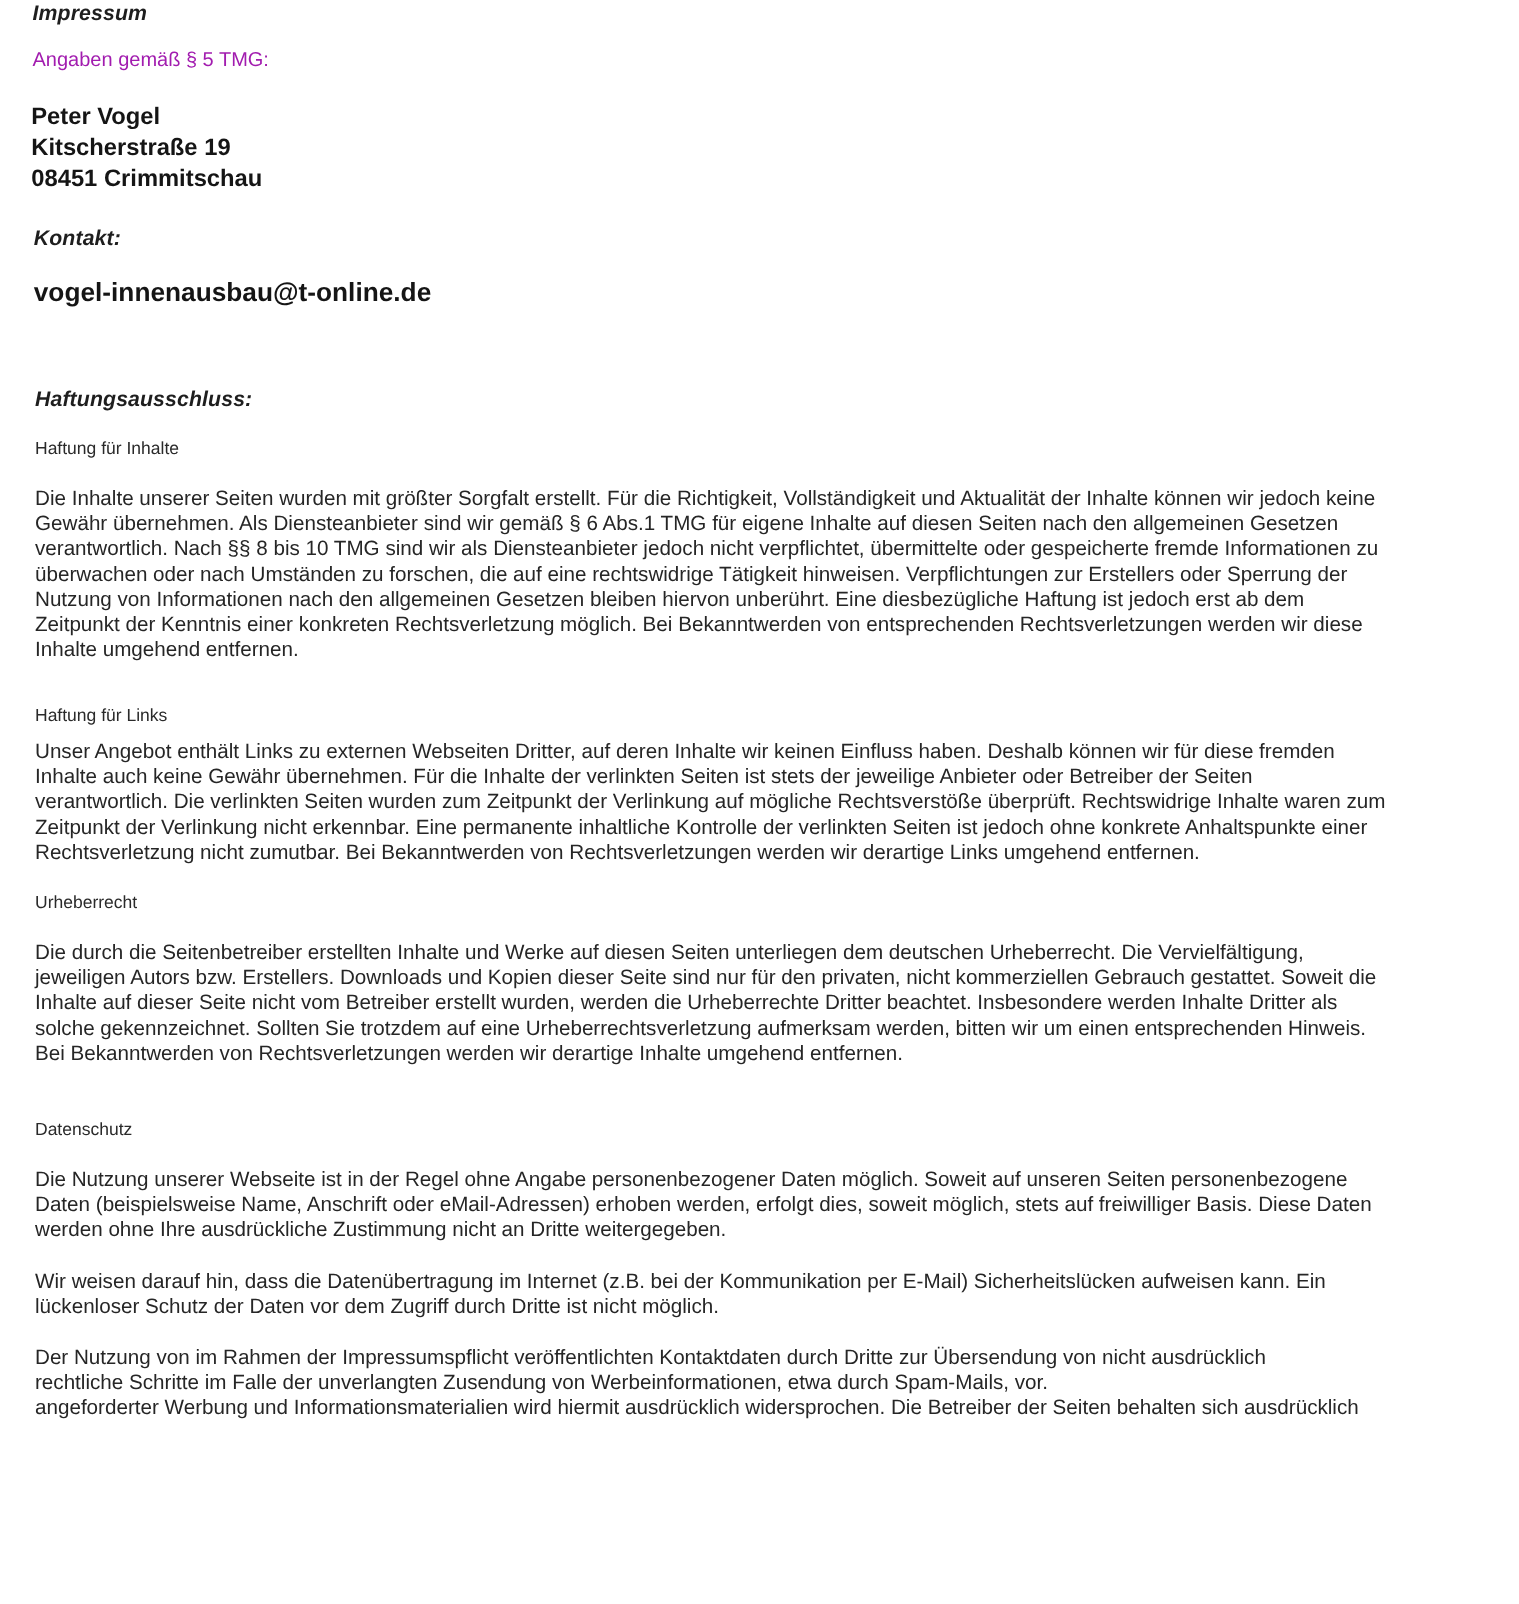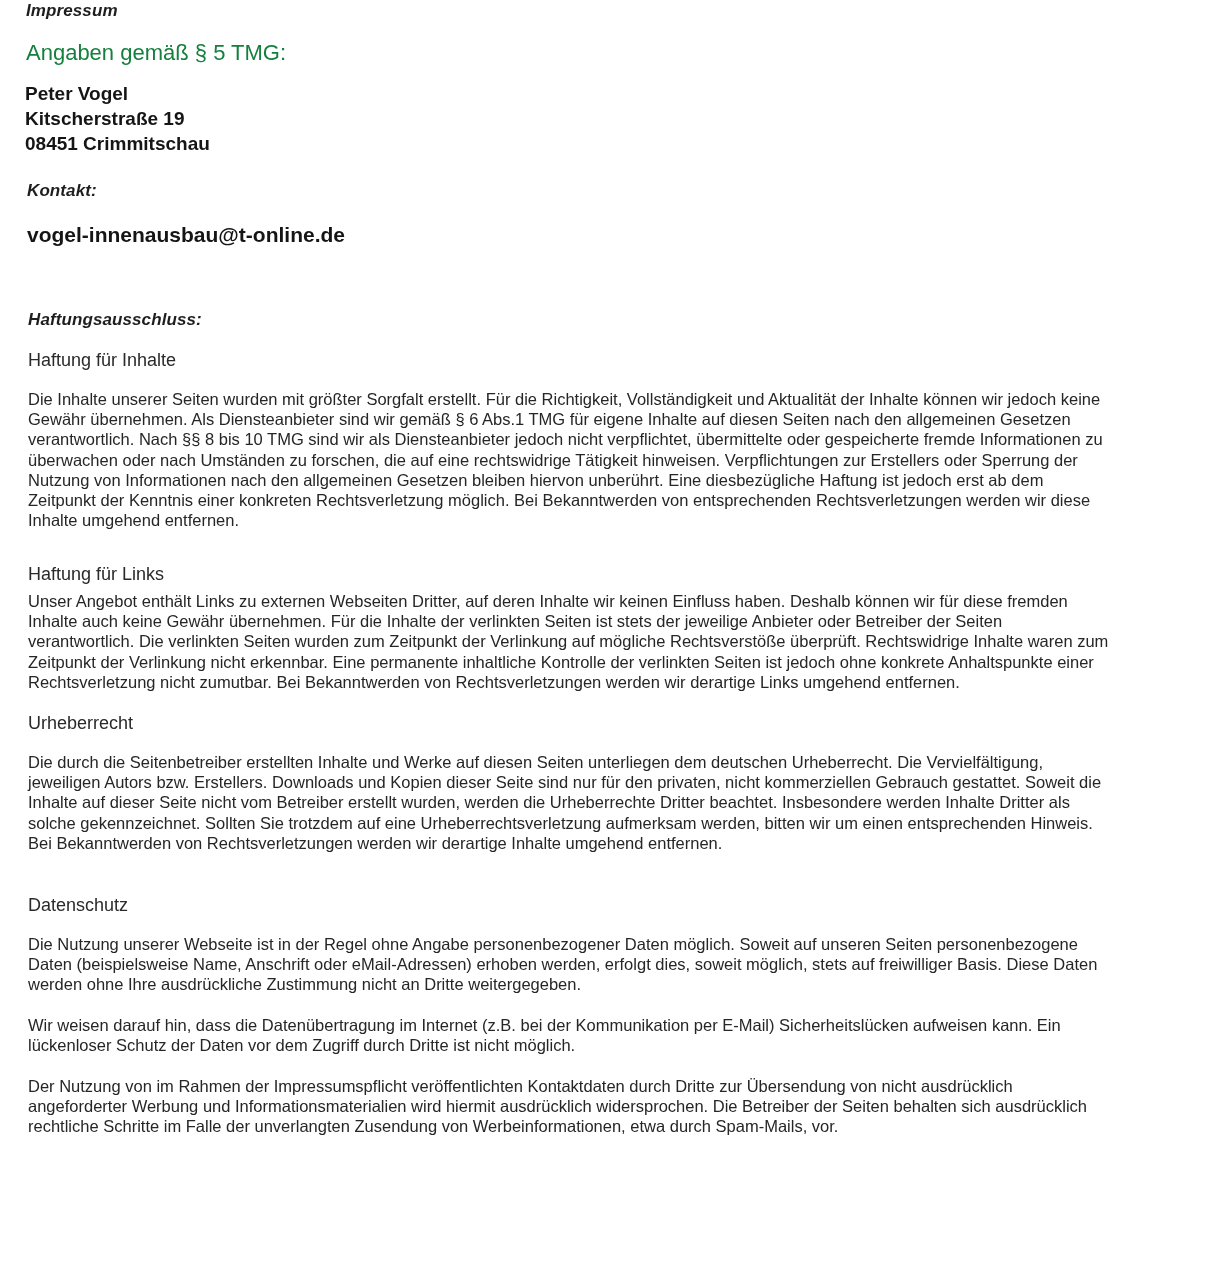--- a/index.html
+++ b/index.html
@@ -17,36 +17,36 @@
     }
     .abs { position: absolute; white-space: nowrap; }
     .h-italic {
       font-weight: bold;
       font-style: italic;
       font-size: 17px;
       color: #1e1e1e;
       letter-spacing: 0.1px;
     }
     .small {
-      font-size: 22px;
-      color: #15803d;
+      font-size: 16px;
+      color: #a21caf;
     }
     .big {
       font-weight: bold;
       font-size: 19px;
       line-height: 25px;
       color: #151515;
     }
     .email {
       font-weight: bold;
       font-size: 21px;
       color: #151515;
     }
     .sub {
-      font-size: 18px;
+      font-size: 14px;
       color: #2a2a2a;
       text-align: center;
     }
     .para {
       font-size: 16.5px;
       line-height: 20.2px;
       color: #262626;
     }
     .para .line { display: block; white-space: nowrap; }
   </style>
@@ -101,15 +101,15 @@
   <span class="line">Die Nutzung unserer Webseite ist in der Regel ohne Angabe personenbezogener Daten möglich. Soweit auf unseren Seiten personenbezogene</span>
   <span class="line">Daten (beispielsweise Name, Anschrift oder eMail-Adressen) erhoben werden, erfolgt dies, soweit möglich, stets auf freiwilliger Basis. Diese Daten</span>
   <span class="line">werden ohne Ihre ausdrückliche Zustimmung nicht an Dritte weitergegeben.</span>
 </div>
 <div class="abs para" style="left:28px; top:1015px;">
   <span class="line">Wir weisen darauf hin, dass die Datenübertragung im Internet (z.B. bei der Kommunikation per E-Mail) Sicherheitslücken aufweisen kann. Ein</span>
   <span class="line">lückenloser Schutz der Daten vor dem Zugriff durch Dritte ist nicht möglich.</span>
 </div>
 <div class="abs para" style="left:28px; top:1076px;">
   <span class="line">Der Nutzung von im Rahmen der Impressumspflicht veröffentlichten Kontaktdaten durch Dritte zur Übersendung von nicht ausdrücklich</span>
+  <span class="line">rechtliche Schritte im Falle der unverlangten Zusendung von Werbeinformationen, etwa durch Spam-Mails, vor.</span>
   <span class="line">angeforderter Werbung und Informationsmaterialien wird hiermit ausdrücklich widersprochen. Die Betreiber der Seiten behalten sich ausdrücklich</span>
-  <span class="line">rechtliche Schritte im Falle der unverlangten Zusendung von Werbeinformationen, etwa durch Spam-Mails, vor.</span>
 </div>
 
 </body></html>

